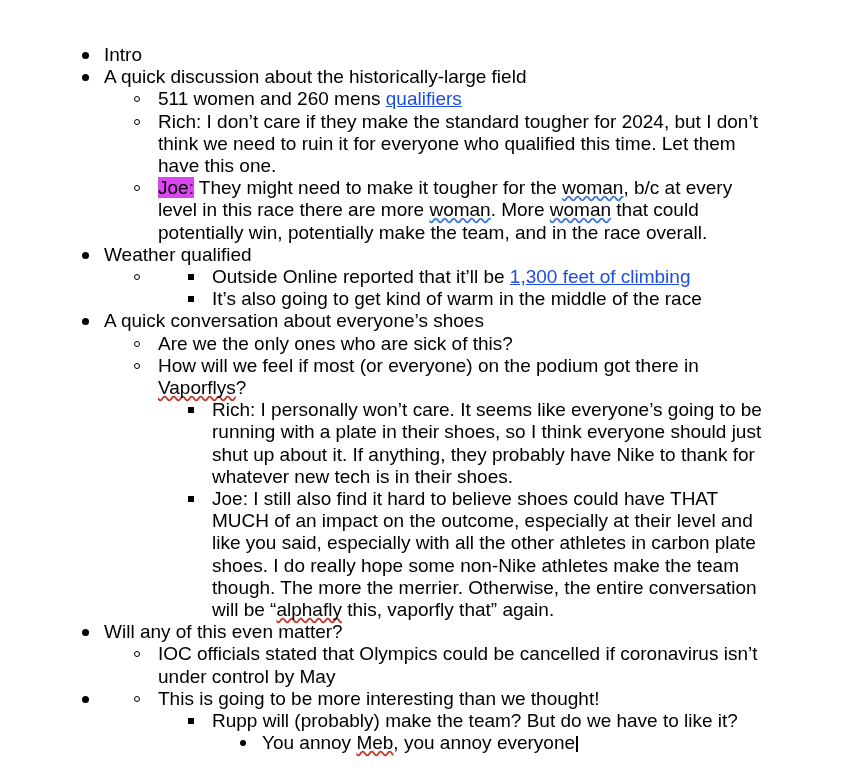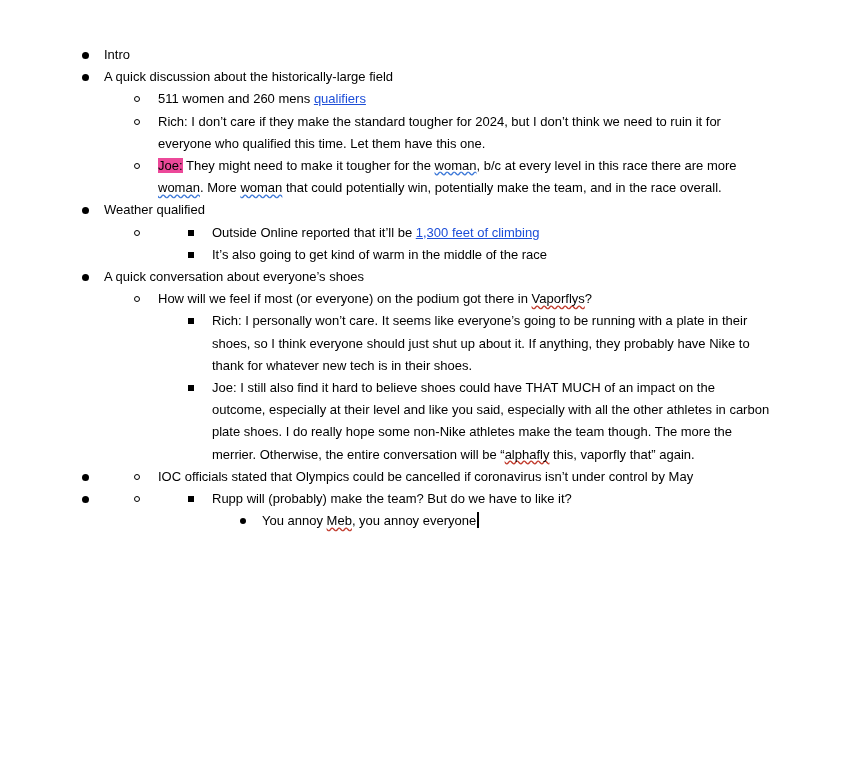--- a/index.html
+++ b/index.html
@@ -18,21 +18,21 @@
     padding: 44px 72px 0 72px;
     box-sizing: border-box;
   }
   ul {
     margin: 0;
     padding: 0;
     list-style: none;
   }
   li {
     position: relative;
-    font-size: 13px;
+    font-size: 19px;
     line-height: 22.2px;
     margin: 0 0 0 0;
   }
   
   .lvl1 > li {
     padding-left: 32px;
     margin-bottom: 0px;
   }
   .lvl1 > li::before {
     content: "";
@@ -85,21 +85,21 @@
     background: #000;
   }
   .line {
     display: block;
   }
   a.link {
     color: #1d4ed8;
     text-decoration: underline;
   }
   .hl {
-    background: #ec4899;
+    background: #d946ef;
   }
   .spell {
     text-decoration: underline;
     text-decoration-style: wavy;
     text-decoration-color: #c0392b;
     text-decoration-skip-ink: none;
   }
   .grammar {
     text-decoration: underline;
     text-decoration-style: wavy;
@@ -154,44 +154,49 @@
             </li>
           </ul>
         </li>
       </ul>
     </li>
 
     <li>
       <span class="line">A quick conversation about everyone’s shoes</span>
       <ul class="lvl2">
         <li>
+          <span class="line">Are we the only ones who are sick of this?</span>
+        </li>
+        <li>
           <span class="line">How will we feel if most (or everyone) on the podium got there in <span class="spell">Vaporflys</span>?</span>
           <ul class="lvl3">
             <li>
               <span class="line">Rich: I personally won’t care. It seems like everyone’s going to be running with a plate in their shoes, so I think everyone should just shut up about it. If anything, they probably have Nike to thank for whatever new tech is in their shoes.</span>
             </li>
             <li>
               <span class="line">Joe: I still also find it hard to believe shoes could have THAT MUCH of an impact on the outcome, especially at their level and like you said, especially with all the other athletes in carbon plate shoes. I do really hope some non-Nike athletes make the team though. The more the merrier. Otherwise, the entire conversation will be “<span class="spell">alphafly</span> this, vaporfly that” again.</span>
             </li>
           </ul>
         </li>
       </ul>
     </li>
 
     <li>
+      <span class="line">Will any of this even matter?</span>
       <ul class="lvl2">
         <li>
           <span class="line">IOC officials stated that Olympics could be cancelled if coronavirus isn’t under control by May</span>
         </li>
       </ul>
     </li>
 
     <li>
       <ul class="lvl2">
         <li>
+          <span class="line">This is going to be more interesting than we thought!</span>
           <ul class="lvl3">
             <li>
               <span class="line">Rupp will (probably) make the team? But do we have to like it?</span>
               <ul class="lvl4">
                 <li>
                   <span class="line"><span>You annoy <span class="spell">Meb</span>, you annoy everyone</span><span class="caret"></span></span>
                 </li>
               </ul>
             </li>
           </ul>

